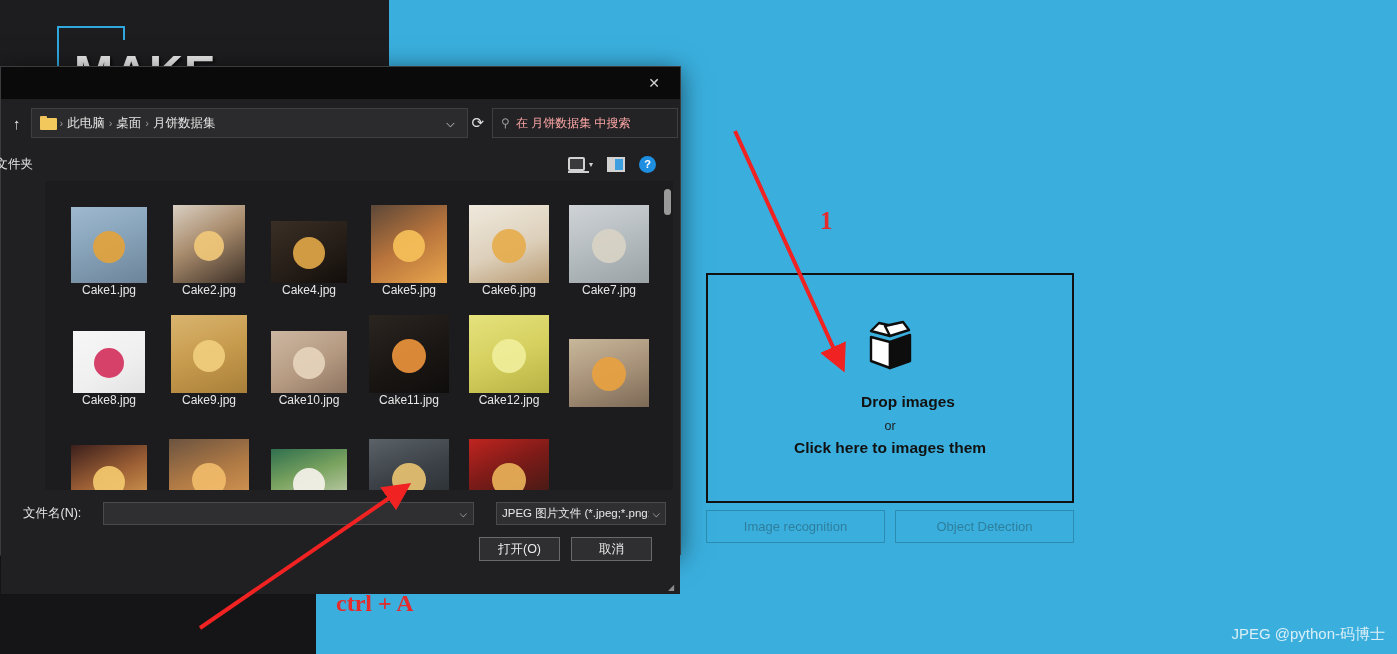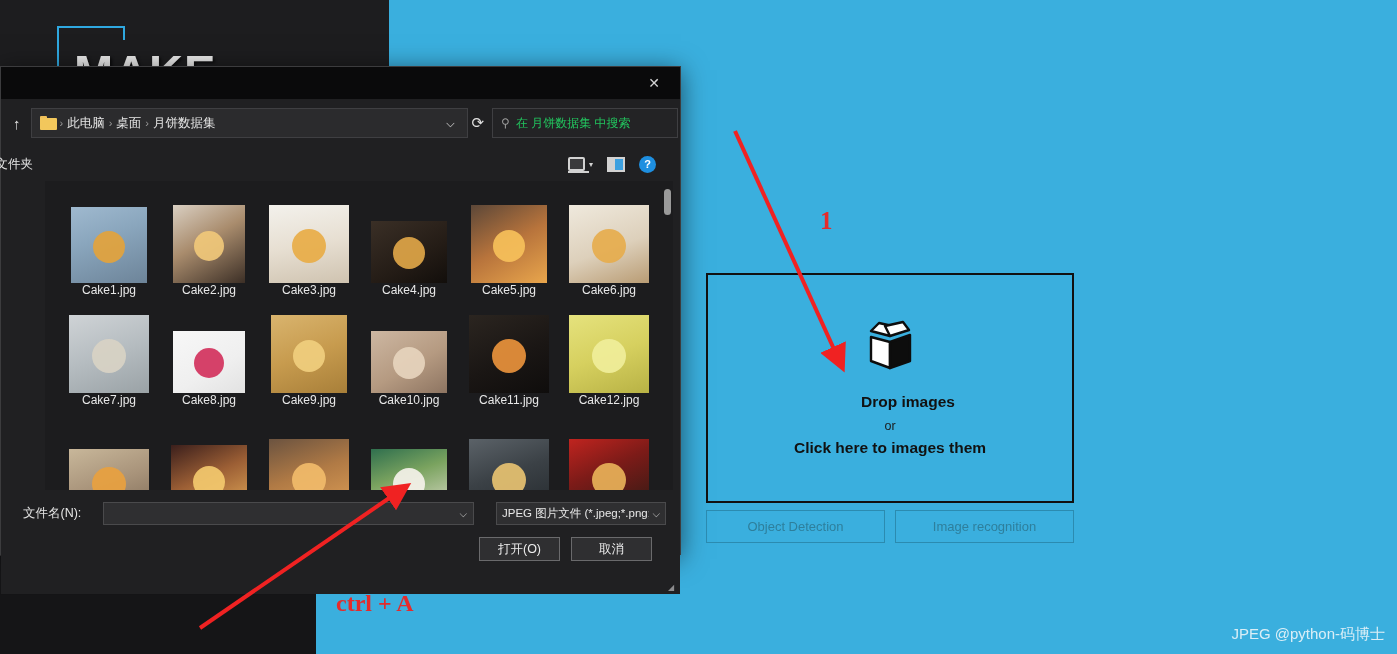--- a/index.html
+++ b/index.html
@@ -142,21 +142,21 @@
     width: 26px; height: 26px; margin-left: 4px;
     display:flex; align-items:center; justify-content:center;
     color:#e0e0e0; font-size:15px;
   }
   .searchbox {
     flex: 0 0 auto; width: 186px; height: 30px; margin-left: 8px;
     border: 1px solid #3f3f42; background: #232325;
     display: flex; align-items: center; padding: 0 8px; gap: 6px;
   }
   .search-ico { color:#9a9a9a; font-size:12px; }
-  .search-ph { color:#22c55e; font-size:12px; white-space: nowrap; }
+  .search-ph { color:#fca5a5; font-size:12px; white-space: nowrap; }
 
   .dlg-toolbar {
     position: relative; height: 34px; background: #202022;
     display: flex; align-items: center; padding: 0 8px;
   }
   .newfolder-label {
     color: #e4e4e4; font-size: 12.5px; margin-left: -26px;
   }
   .toolbar-right {
     margin-left: auto; display: flex; align-items: center; gap: 14px; padding-right: 16px;
@@ -368,26 +368,20 @@
             <div class="thumb" style="width: 76px; height: 76px; background: linear-gradient(160deg, rgb(159, 185, 207) 0%, rgb(138, 166, 189) 40%, rgb(109, 132, 153) 100%);">
               <div style="position: absolute; left: 50%; top: 52%; transform: translate(-50%, -50%); width: 32px; height: 32px; border-radius: 50%; background: rgb(227, 163, 60); opacity: 0.92;"></div>
             </div>
             <div class="file-label">Cake1.jpg</div>
           </div>
           <div class="file-cell">
             <div class="thumb" style="width: 72px; height: 78px; background: linear-gradient(150deg, rgb(217, 207, 194) 0%, rgb(169, 140, 109) 45%, rgb(60, 47, 38) 100%);">
               <div style="position: absolute; left: 50%; top: 52%; transform: translate(-50%, -50%); width: 30px; height: 30px; border-radius: 50%; background: rgb(240, 200, 122); opacity: 0.92;"></div>
             </div>
             <div class="file-label">Cake2.jpg</div>
-          </div>
-          <div class="file-cell">
-            <div class="thumb" style="width: 80px; height: 78px; background: linear-gradient(170deg, rgb(243, 241, 236) 0%, rgb(231, 223, 210) 50%, rgb(207, 195, 176) 100%);">
-              <div style="position: absolute; left: 50%; top: 52%; transform: translate(-50%, -50%); width: 34px; height: 34px; border-radius: 50%; background: rgb(232, 172, 71); opacity: 0.92;"></div>
-            </div>
-            <div class="file-label">Cake3.jpg</div>
           </div>
           <div class="file-cell">
             <div class="thumb" style="width: 76px; height: 62px; background: linear-gradient(150deg, rgb(58, 47, 38) 0%, rgb(36, 28, 22) 60%, rgb(18, 14, 11) 100%);">
               <div style="position: absolute; left: 50%; top: 52%; transform: translate(-50%, -50%); width: 32px; height: 32px; border-radius: 50%; background: rgb(224, 166, 72); opacity: 0.92;"></div>
             </div>
             <div class="file-label">Cake4.jpg</div>
           </div>
           <div class="file-cell">
             <div class="thumb" style="width: 76px; height: 78px; background: linear-gradient(150deg, rgb(92, 71, 56) 0%, rgb(184, 116, 60) 50%, rgb(233, 166, 76) 100%);">
               <div style="position: absolute; left: 50%; top: 52%; transform: translate(-50%, -50%); width: 32px; height: 32px; border-radius: 50%; background: rgb(246, 192, 90); opacity: 0.92;"></div>
@@ -506,22 +500,22 @@
           <polygon points="33,23 53,16 53,42 33,49" fill="#0d0d0d" stroke="#0d0d0d" stroke-width="2.4" stroke-linejoin="round"></polygon>
         </svg>
       </div>
       <div class="dz-main">Drop images</div>
       <div class="dz-or">or</div>
       <div class="dz-sub">Click here to images them</div>
     </div>
   </div>
 
   <div class="action-row">
+    <div class="action-btn">Image recognition</div>
     <div class="action-btn">Object Detection</div>
-    <div class="action-btn">Image recognition</div>
   </div>
 
   <svg class="arrows" aria-hidden="true">
     <defs>
       <marker id="ah" markerWidth="7" markerHeight="7" refX="3" refY="3.5" orient="auto">
         <polygon points="0,0 7,3.5 0,7" fill="#f02222"></polygon>
       </marker>
     </defs>
     <line x1="735" y1="131" x2="838" y2="358" stroke="#f02222" stroke-width="4" marker-end="url(#ah)"></line>
     <line x1="200" y1="628" x2="398" y2="492" stroke="#f02222" stroke-width="4" marker-end="url(#ah)"></line>

